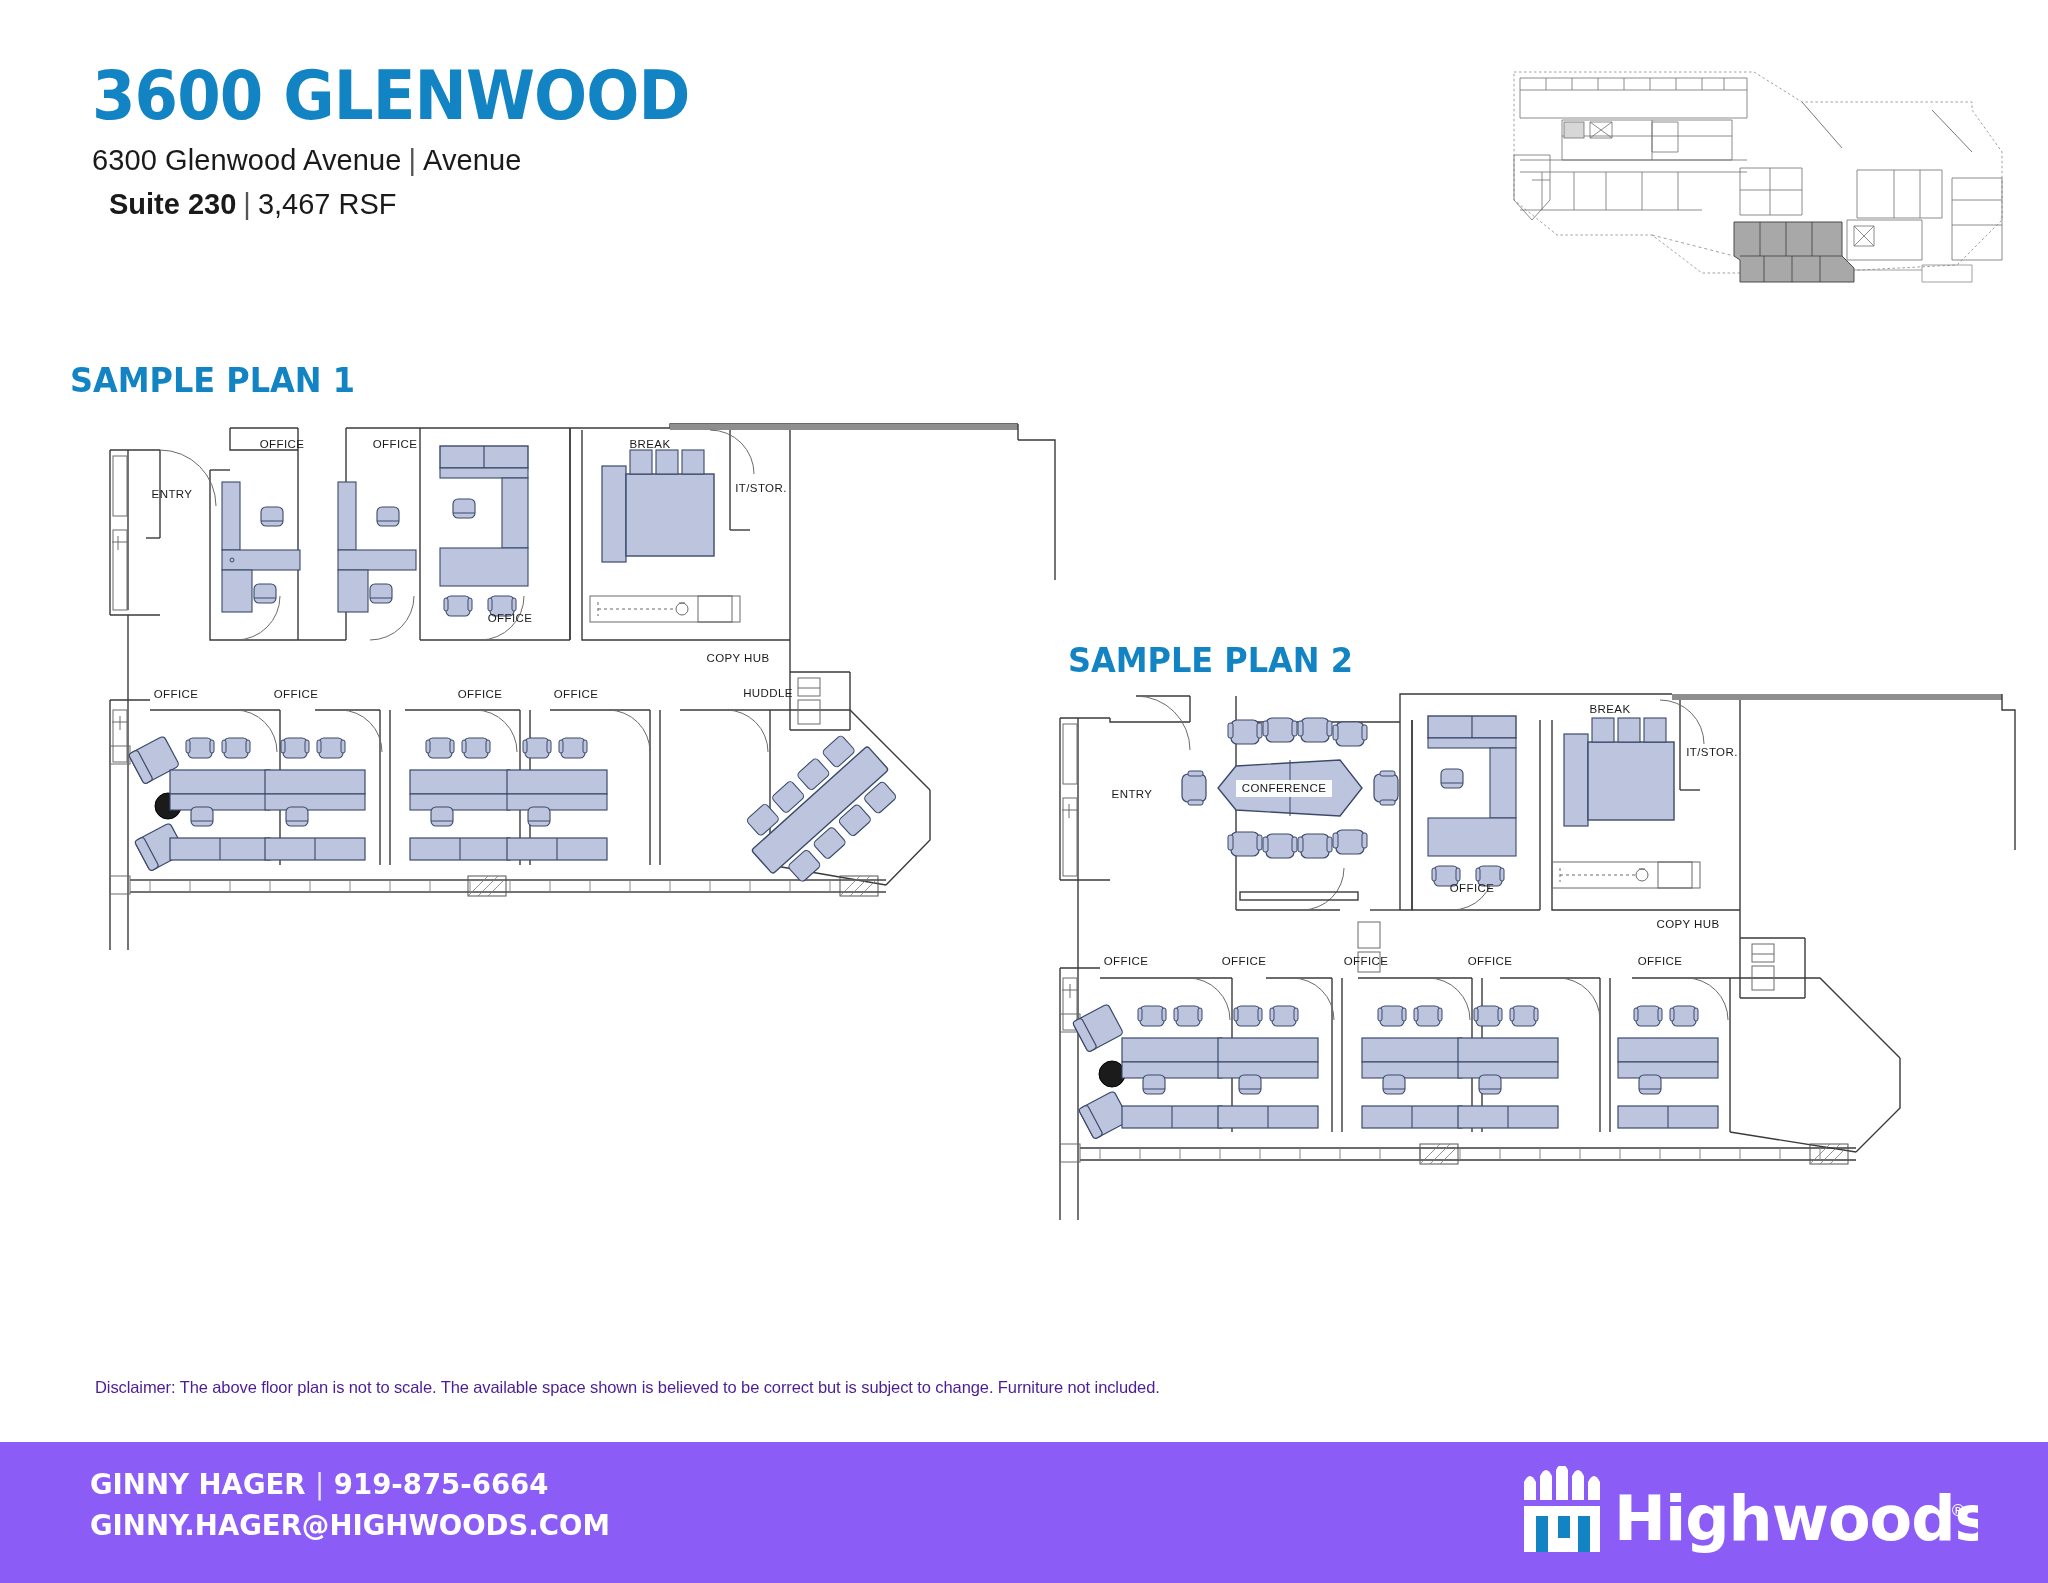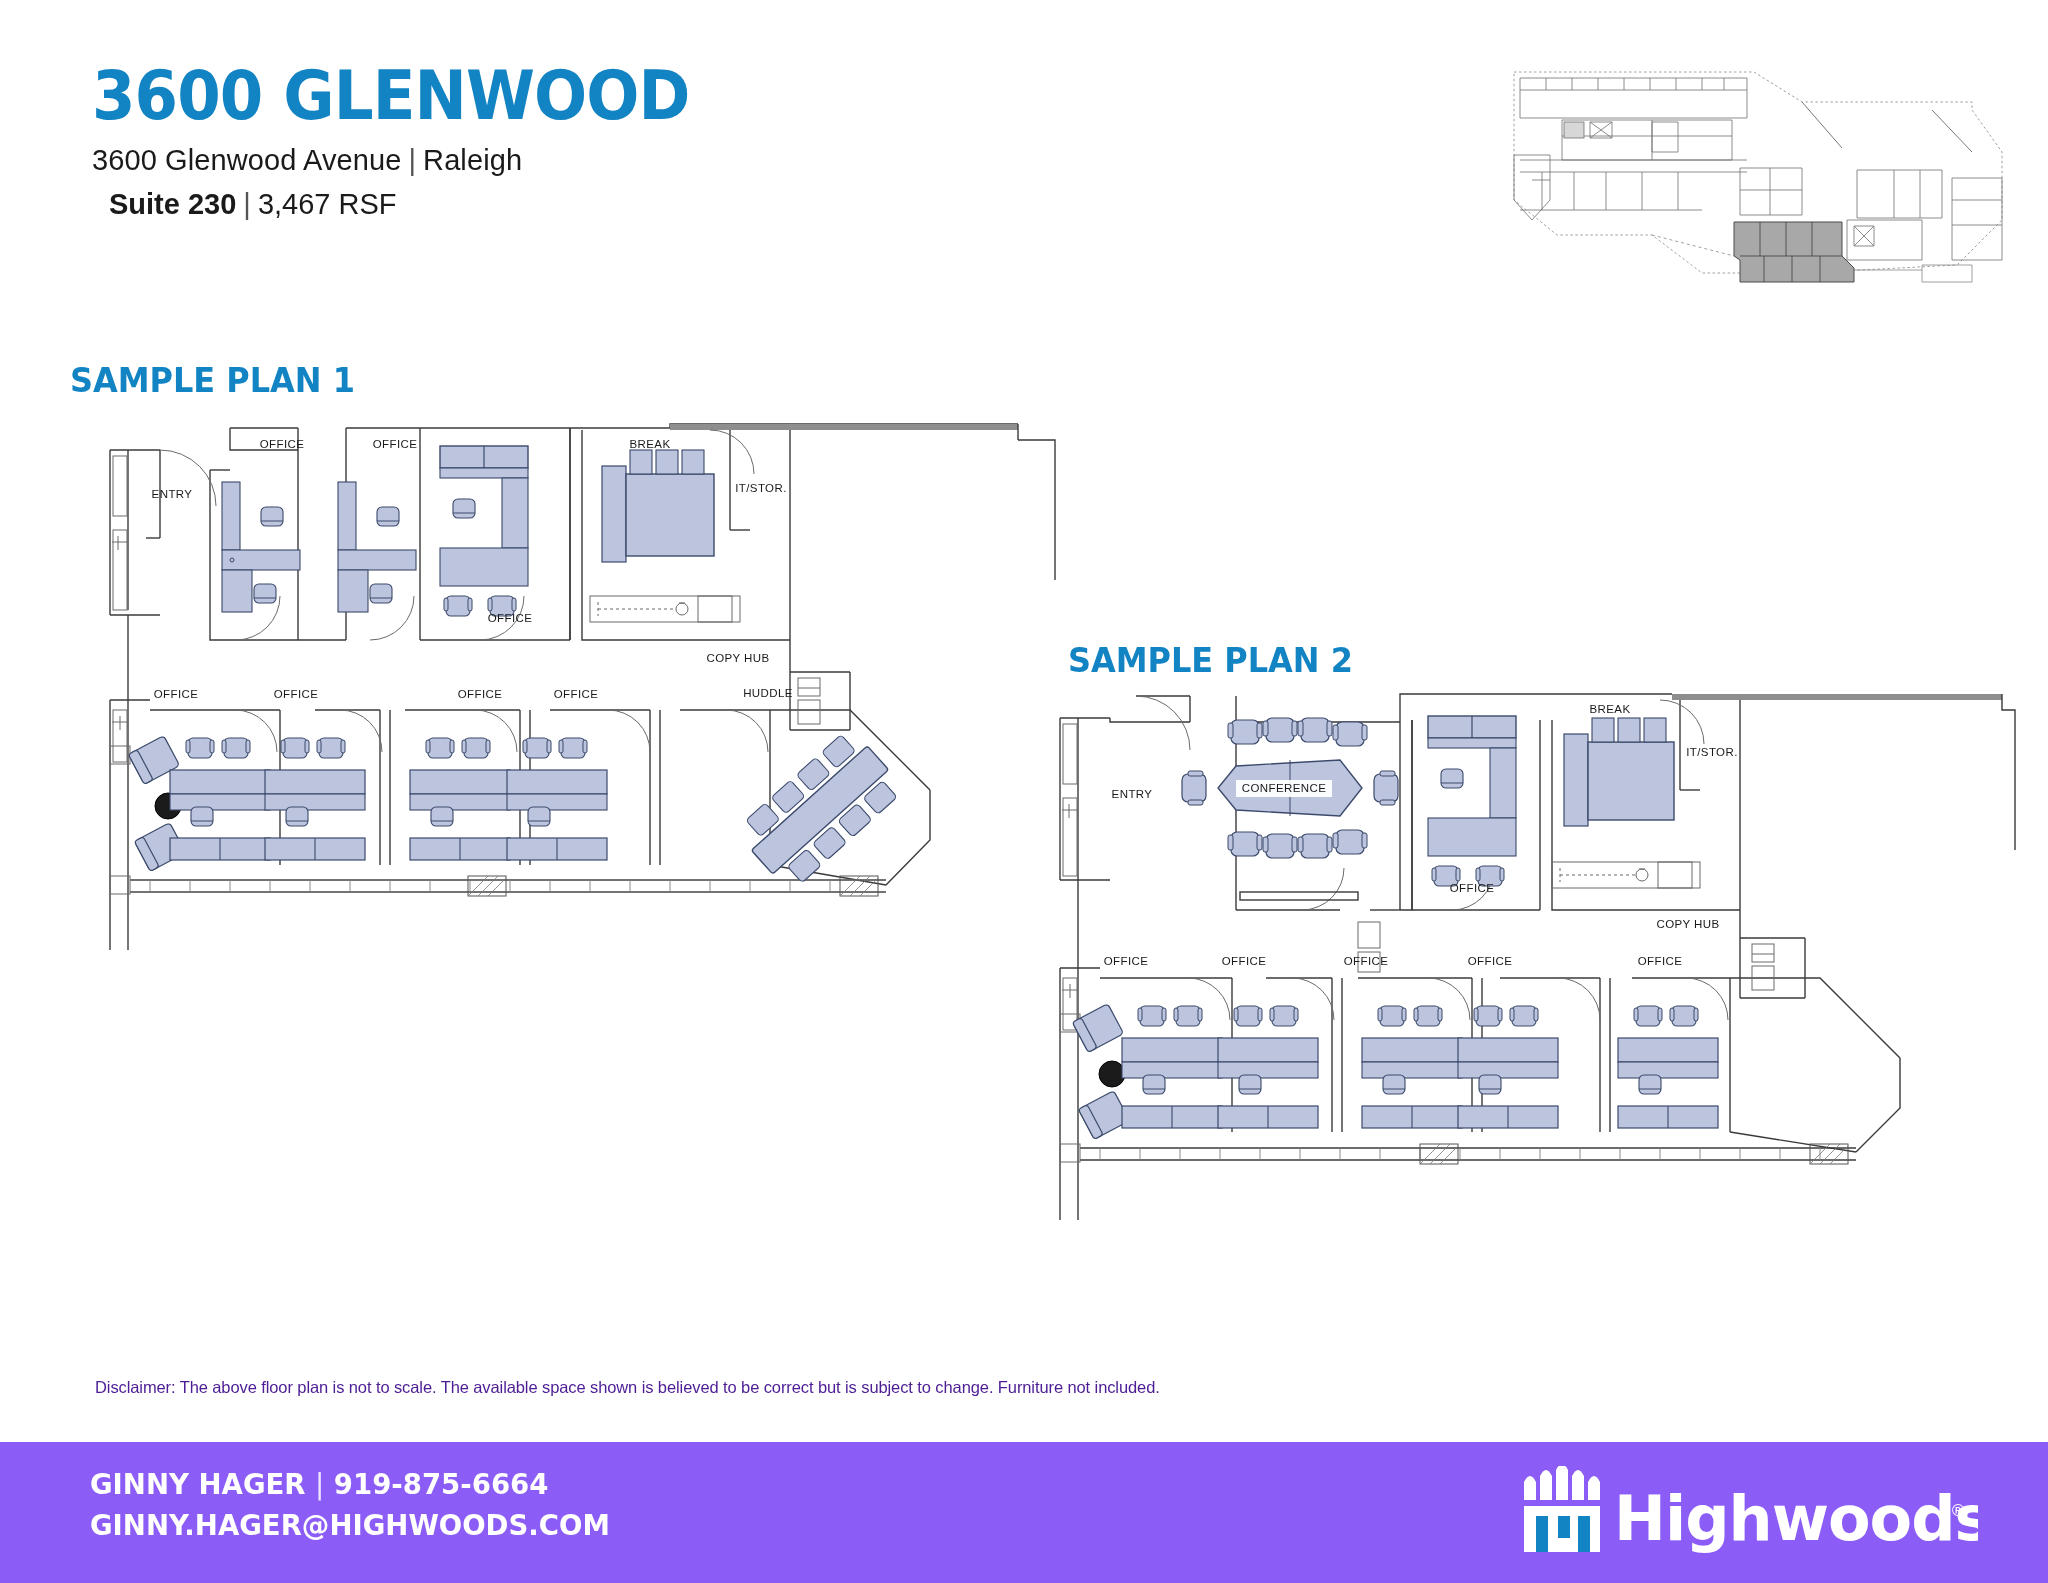--- a/index.html
+++ b/index.html
@@ -102,21 +102,21 @@
   .rm { font-family:"Liberation Sans", sans-serif; font-size:11.5px; fill:#1a1a1a; letter-spacing:.4px;}
 </style>
 </head>
 <body>
 
 <div id="header">
 
   <div class="title-block">
     <div class="bldg-title">3600 GLENWOOD</div>
     <div class="addr-line">
-      <span>3600 Glenwood Avenue</span><span class="bar">|</span><span>Raleigh</span>
+      <span>6300 Glenwood Avenue</span><span class="bar">|</span><span>Avenue</span>
     </div>
     <div class="suite-line">
       <span class="b">Suite 230</span><span class="bar">|</span><span>3,467 RSF</span>
     </div>
   </div>
 
   <svg id="keymap" viewBox="0 0 510 225">
     <g stroke="#6f6f6f" stroke-width="0.8" fill="none">
 
       <path d="M12 12 L252 12 L300 42 L470 42 L470 50 L500 92 L500 160 L455 205 L300 213 L200 213 L150 175 L55 175 L12 140 Z" stroke-dasharray="2.5,2.5" stroke="#888"></path>

